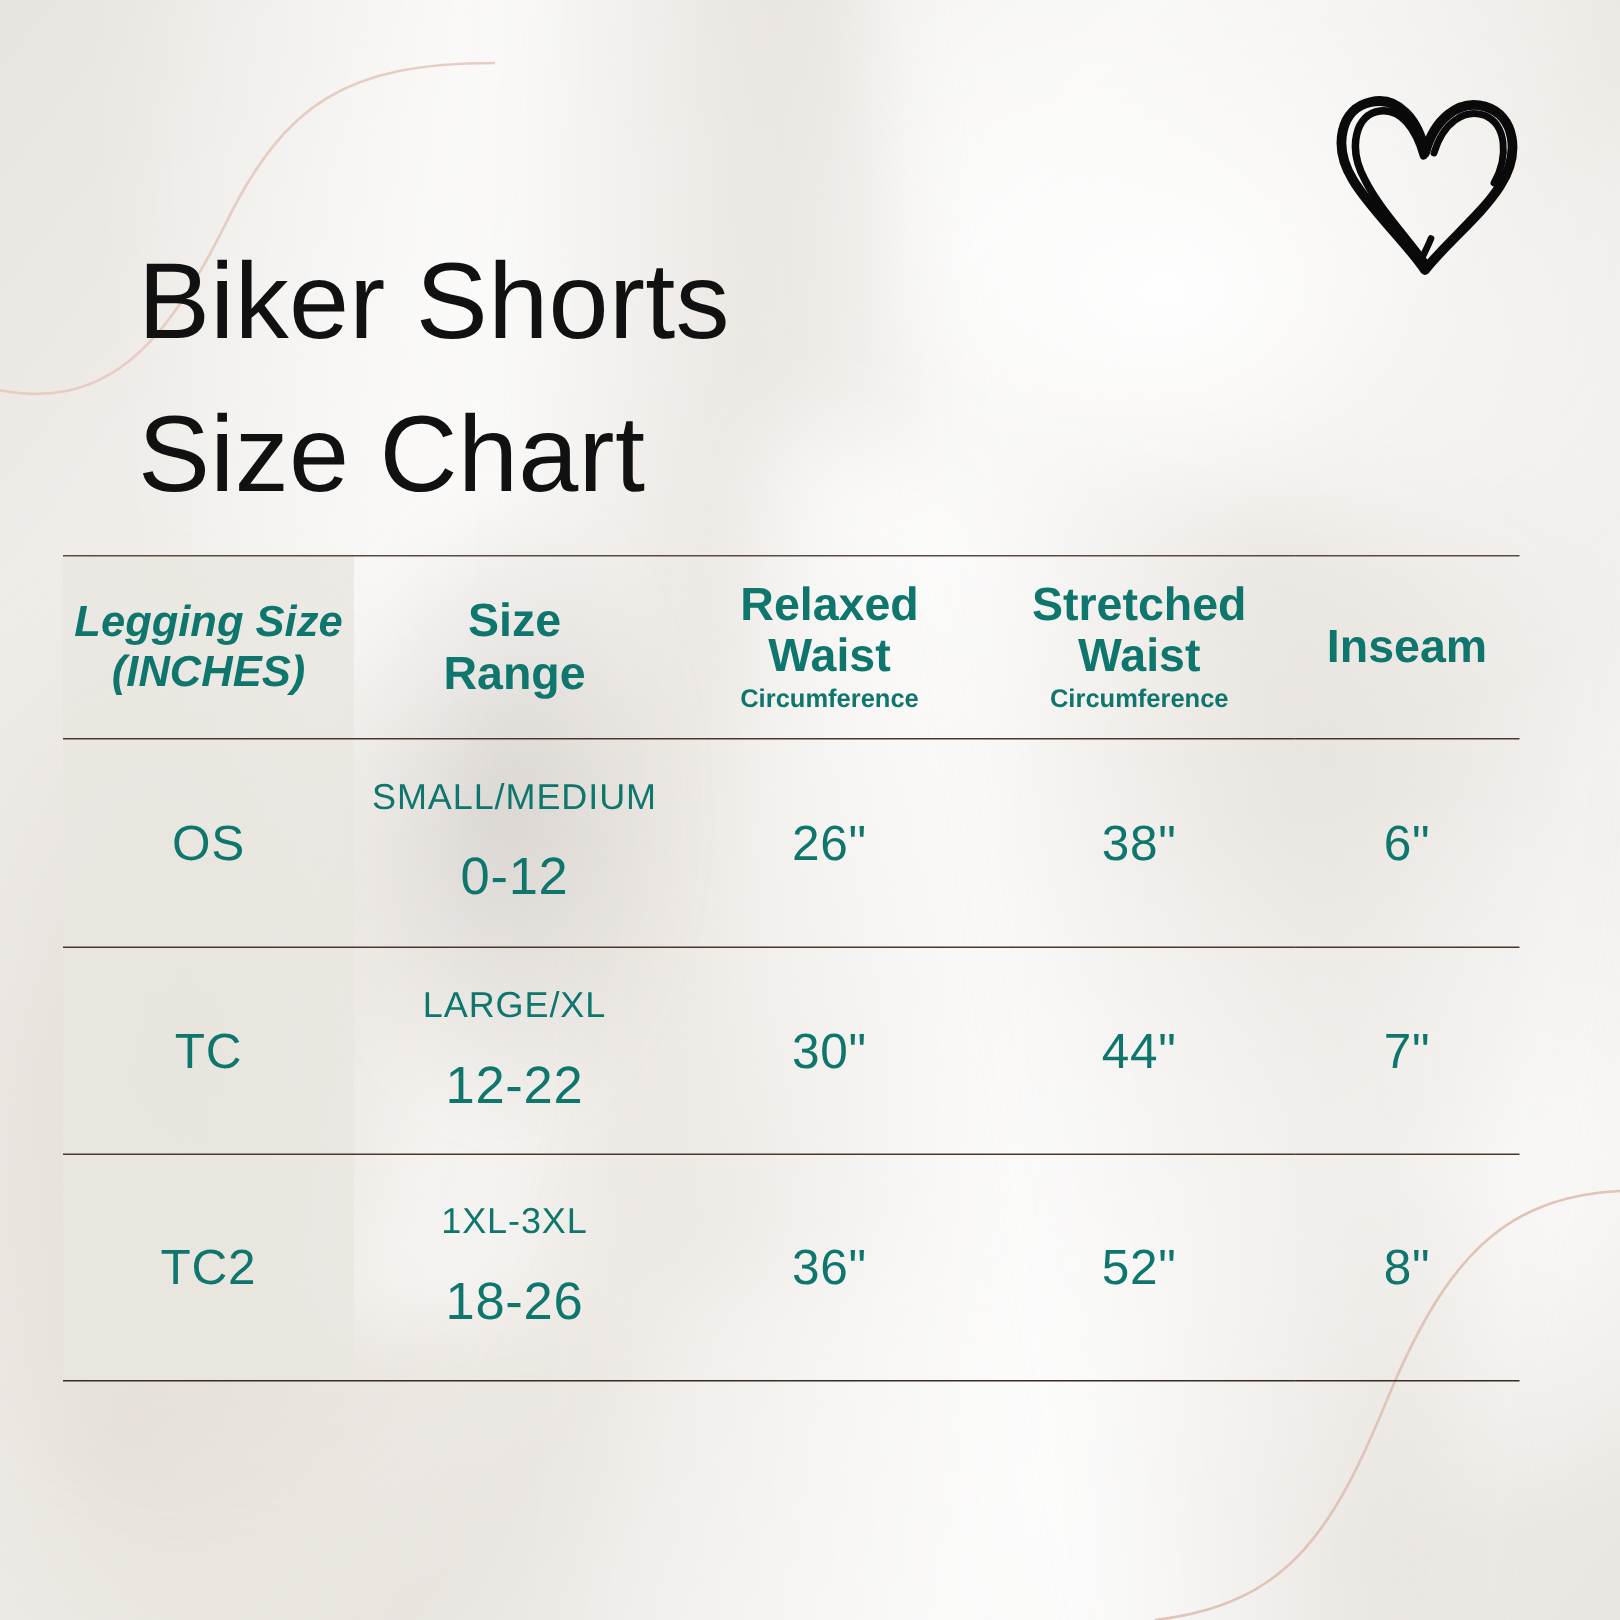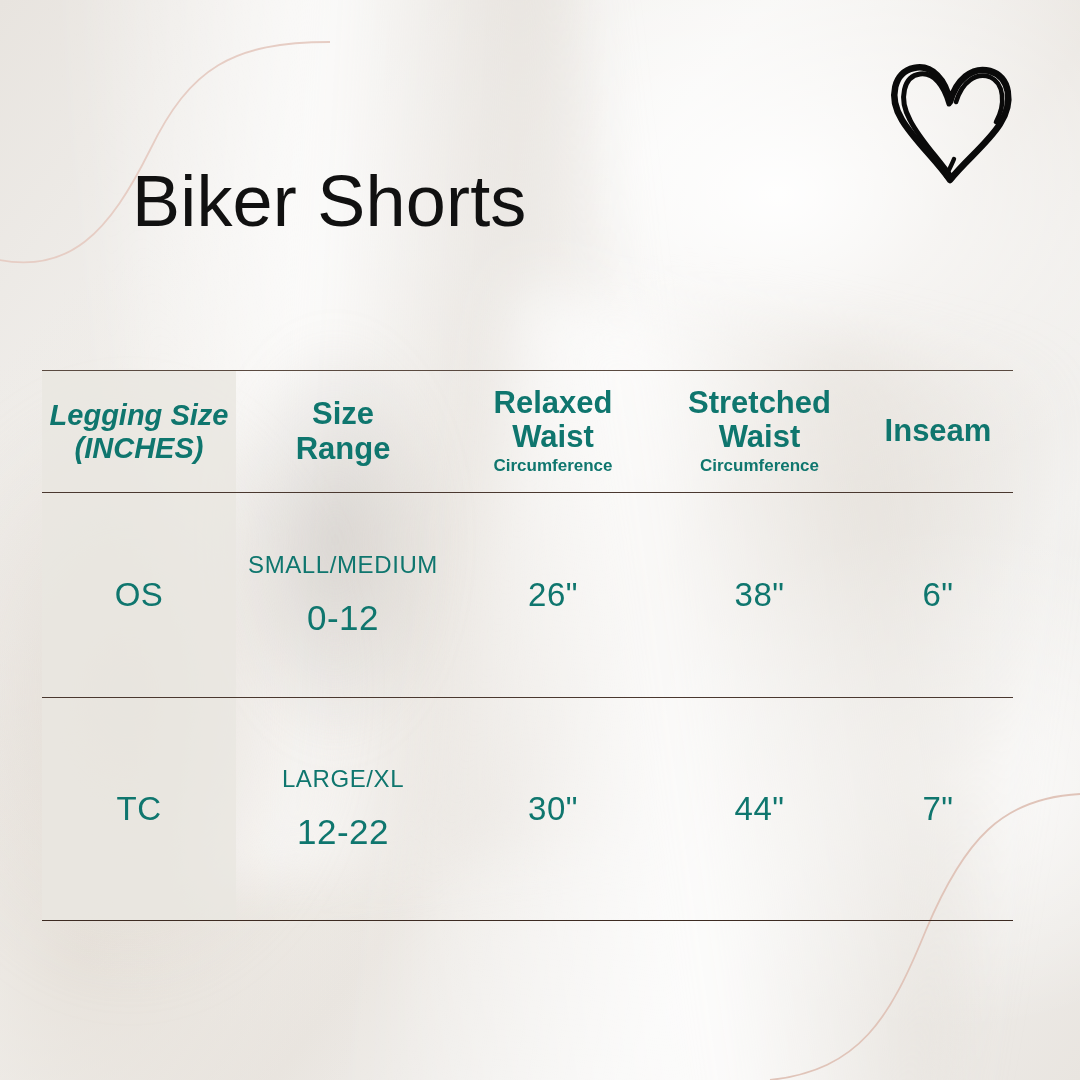--- a/index.html
+++ b/index.html
@@ -72,21 +72,20 @@
     left: 880px;
     top: 58px;
   }
 
   
   .title-block {
     position: absolute;
     left: 92px;
     top: 150px;
     width: 700px;
-    margin-left: 40px;
   }
   .title-line {
     font-size: 72px;
     font-weight: 300;
     line-height: 1.42;
     color: #111111;
     letter-spacing: 0.2px;
     white-space: nowrap;
   }
 
@@ -192,20 +191,21 @@
 <svg class="heart-doodle" width="140" height="128" viewBox="0 0 140 128">
   <path d="M70 122 C 58 104, 34 82, 22 62 C 8 39, 14 14, 34 10 C 52 6, 66 22, 70 44
            C 76 22, 92 8, 110 13 C 130 19, 134 44, 120 66 C 108 85, 84 104, 70 122 Z" fill="none" stroke="#0a0a0a" stroke-width="6.5" stroke-linecap="round" stroke-linejoin="round"></path>
   <path d="M72 120 C 60 102, 40 82, 30 62 C 18 40, 24 18, 40 16 C 54 14, 64 28, 69 46" fill="none" stroke="#0a0a0a" stroke-width="5" stroke-linecap="round"></path>
   <path d="M76 44 C 82 24, 96 14, 110 19 C 124 25, 126 46, 116 64" fill="none" stroke="#0a0a0a" stroke-width="4.6" stroke-linecap="round"></path>
   <path d="M66 118 C 70 110, 72 106, 74 101" fill="none" stroke="#0a0a0a" stroke-width="4.4" stroke-linecap="round"></path>
 </svg>
 
 <div class="title-block">
   <div class="title-line">Biker Shorts</div>
+  <div class="title-line">Size Chart</div>
 </div>
 
 <div class="size-table">
   <div class="first-col-panel"></div>
   <table>
     <colgroup>
       <col class="col-1">
         <col class="col-2">
         <col class="col-3">
         <col class="col-4">
@@ -250,15 +250,25 @@
       <tr>
         <td class="cell-plain">TC</td>
         <td>
           <span class="range-top">LARGE/XL</span>
           <span class="range-bot">12-22</span>
         </td>
         <td class="cell-plain">30"</td>
         <td class="cell-plain">44"</td>
         <td class="cell-plain">7"</td>
       </tr>
+      <tr>
+        <td class="cell-plain">TC2</td>
+        <td>
+          <span class="range-top">1XL-3XL</span>
+          <span class="range-bot">18-26</span>
+        </td>
+        <td class="cell-plain">36"</td>
+        <td class="cell-plain">52"</td>
+        <td class="cell-plain">8"</td>
+      </tr>
     </tbody>
   </table>
 </div>
 
 </body></html>

